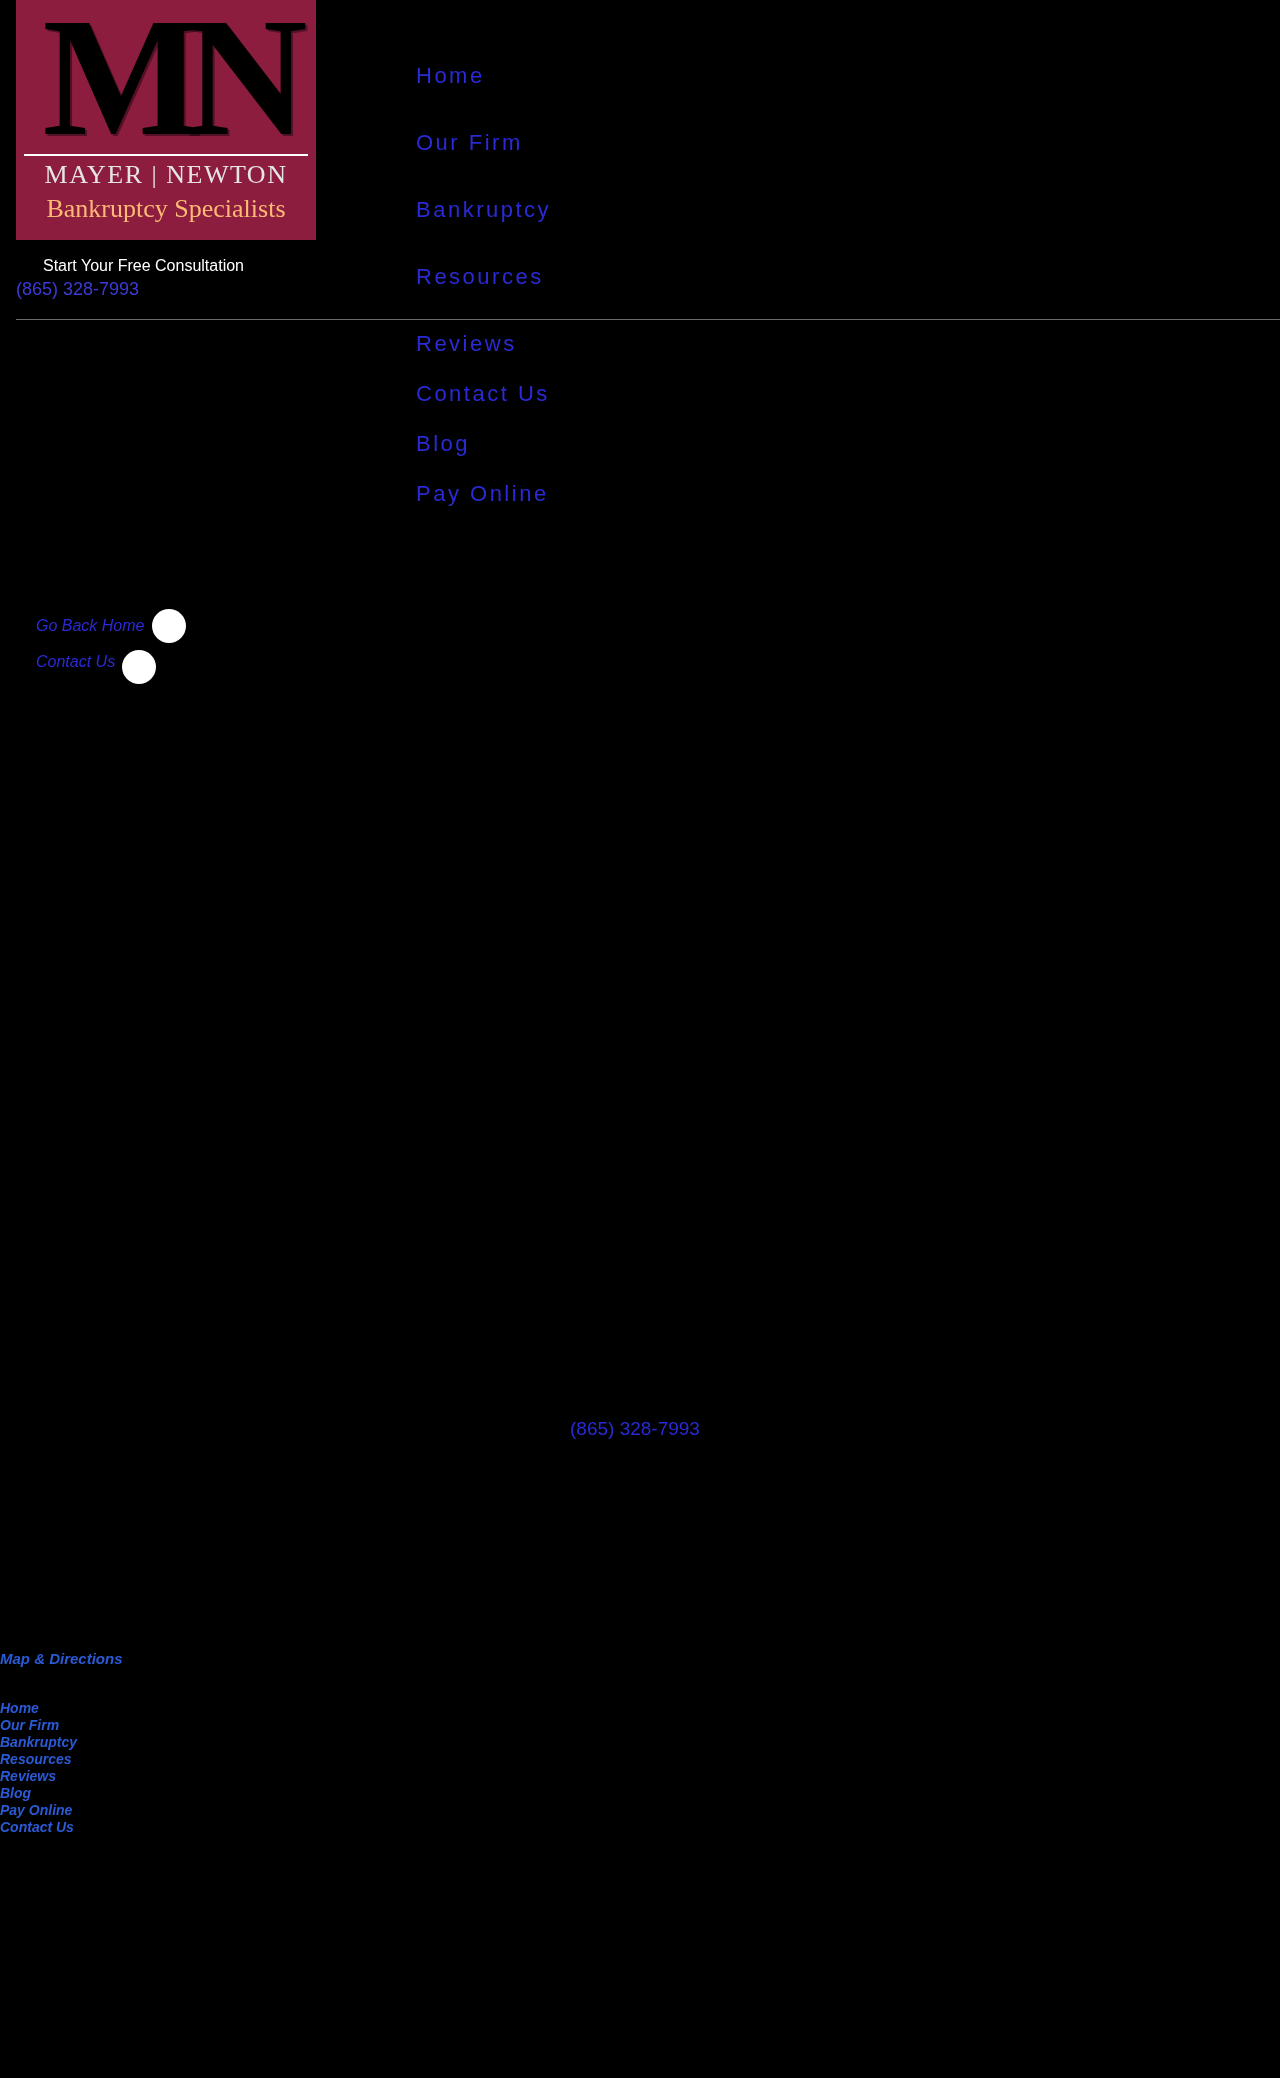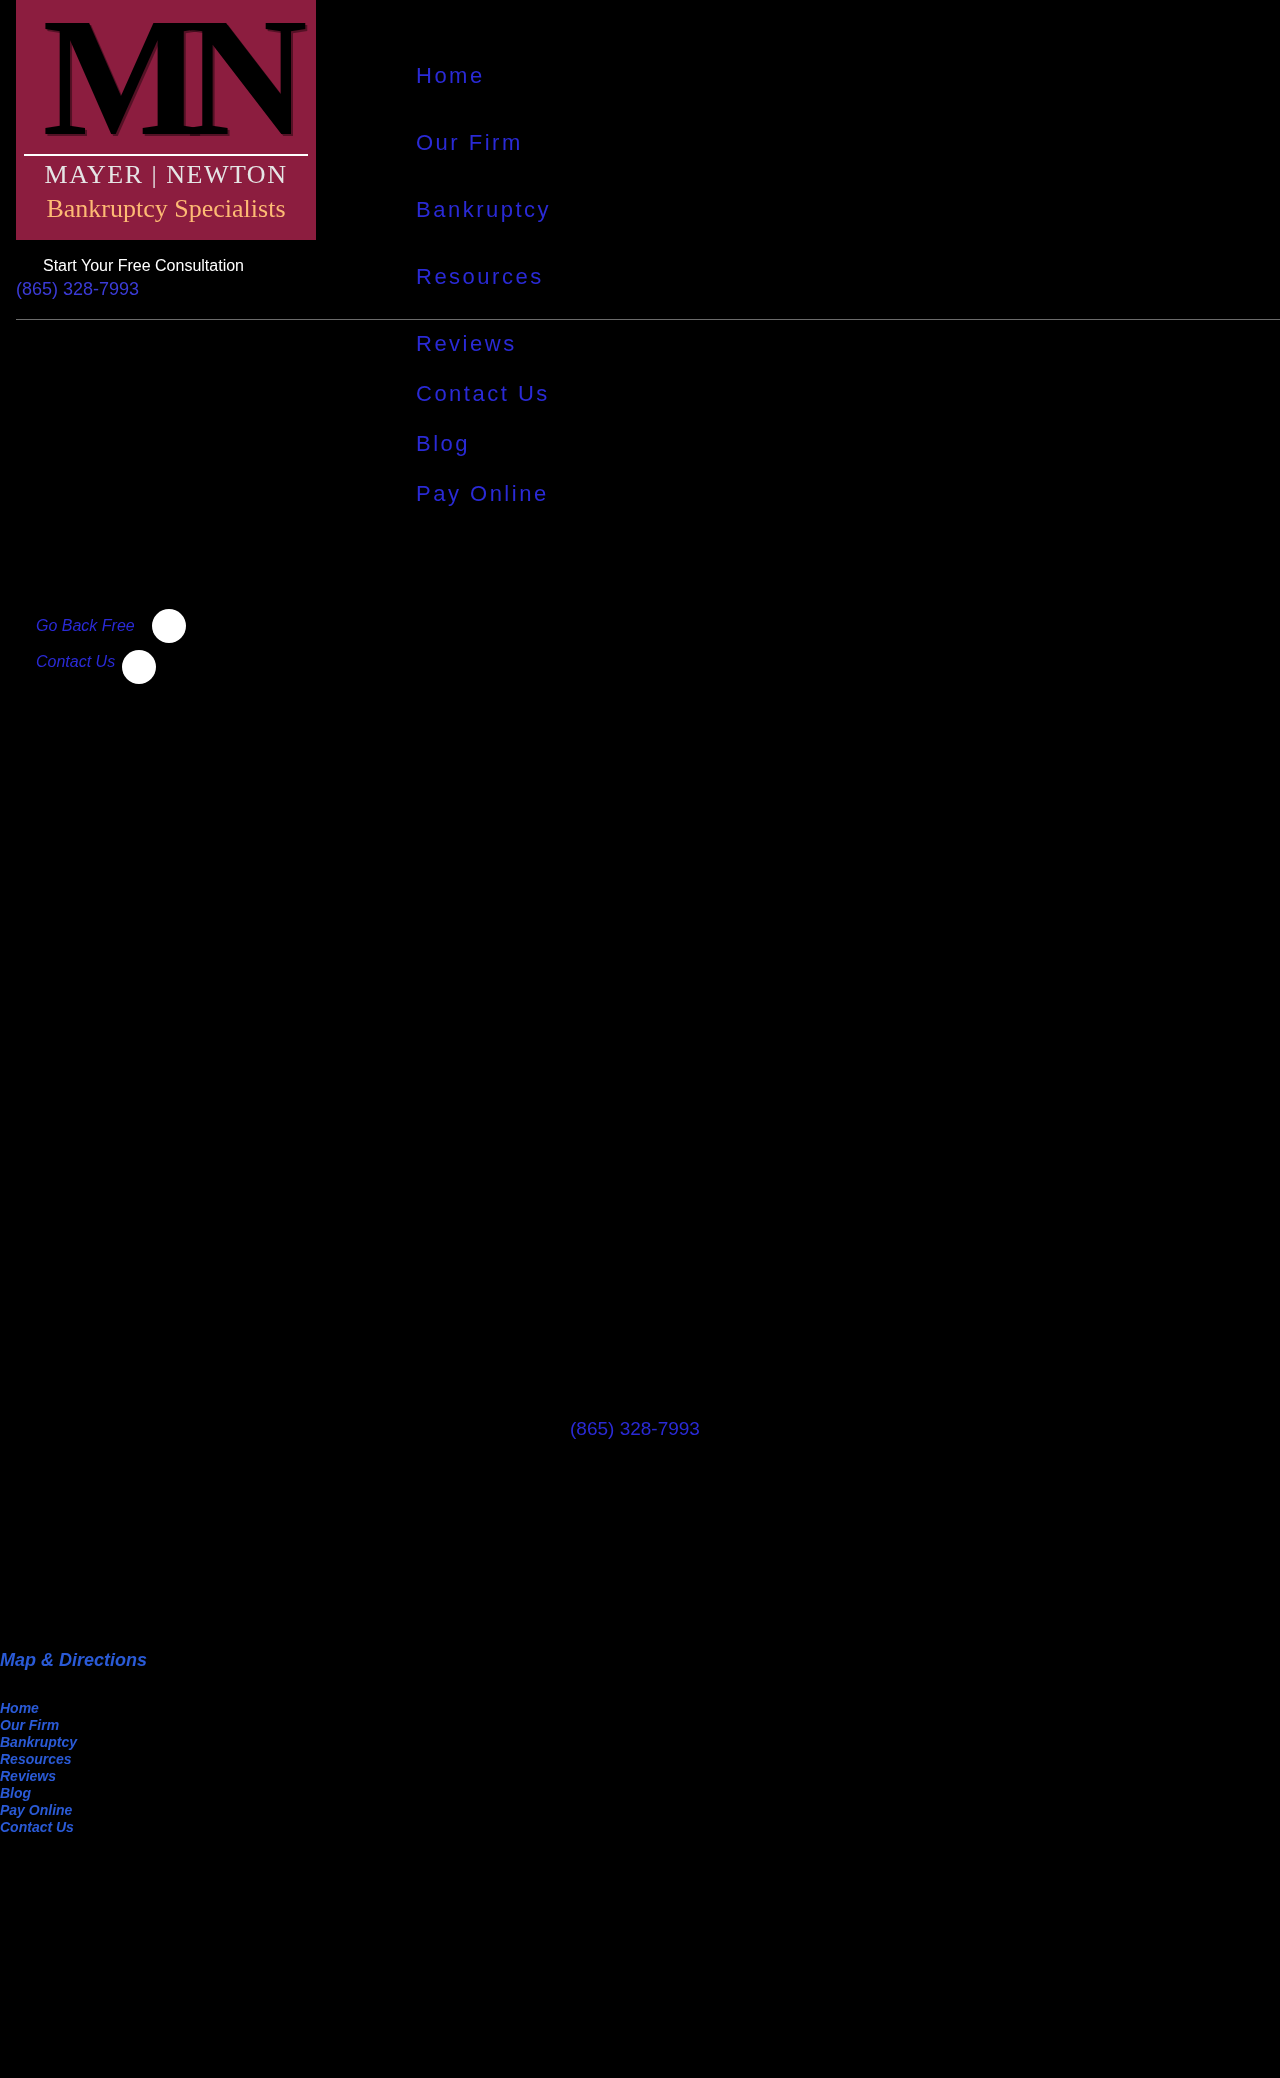--- a/index.html
+++ b/index.html
@@ -180,21 +180,21 @@
     position: absolute;
     left: 0;
     top: 1650px;
     width: 1280px;
   }
 
   .footer-map {
     position: absolute;
     left: 0;
     top: 0;
-    font-size: 18px;
+    font-size: 15px;
     font-weight: bold;
     font-style: italic;
     color: #2a5ad6;
     text-decoration: none;
     white-space: nowrap;
   }
 
   .footer-nav {
     position: absolute;
     left: 0;
@@ -238,21 +238,21 @@
     <a href="#">Resources</a>
     <a href="#">Reviews</a>
     <a href="#">Contact Us</a>
     <a href="#">Blog</a>
     <a href="#">Pay Online</a>
   </nav>
 </div>
 
 <div class="content-links">
   <div class="link-row">
-    <a href="#">Go Back Free</a>
+    <a href="#">Go Back Home</a>
   </div>
   <div class="link-row">
     <a href="#">Contact Us</a>
   </div>
 </div>
 
 <div class="dot dot-1"></div>
 <div class="dot dot-2"></div>
 
 <a class="mid-phone" href="#">(865) 328-7993</a>

